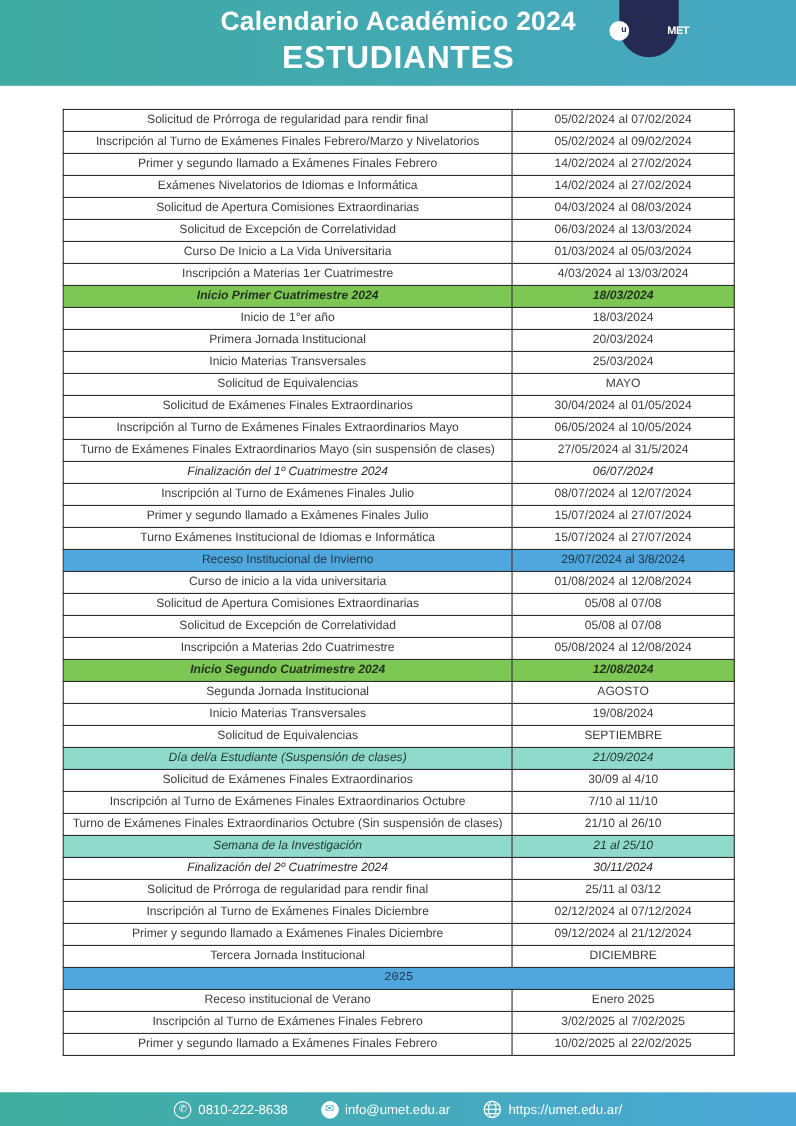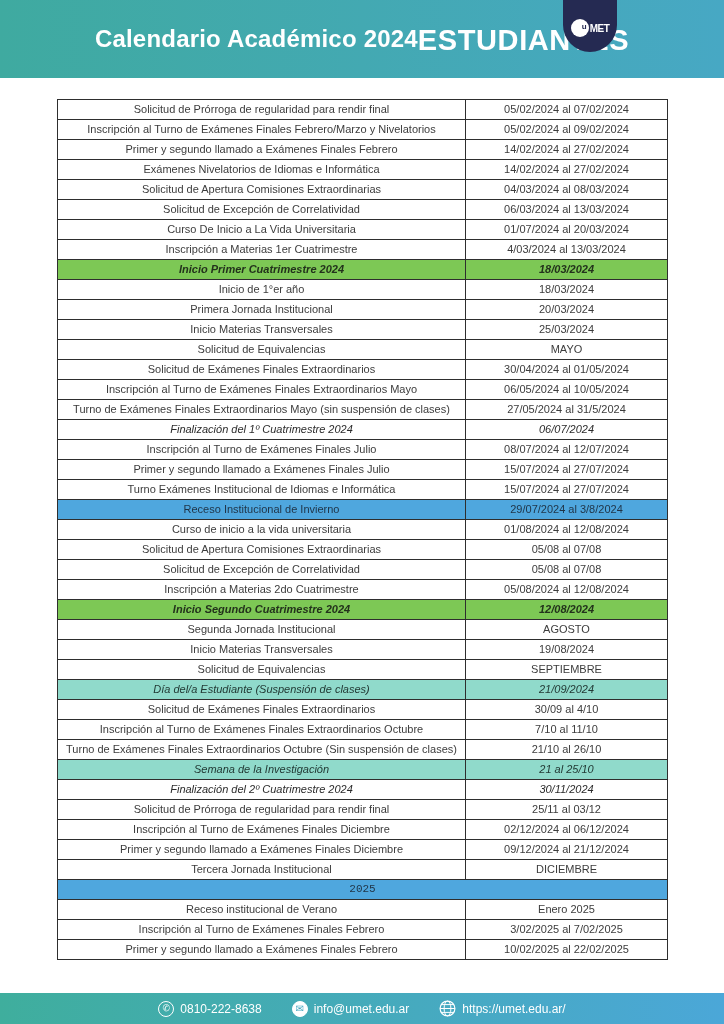--- a/index.html
+++ b/index.html
@@ -14,21 +14,21 @@
     margin: 0 auto;
   }
 
   
   .header {
     position: relative;
     width: 100%;
     height: 78px;
     background: linear-gradient(90deg, var(--header-grad-start, #3faaa0), var(--header-grad-end, #47a8c4));
     display: flex;
-    flex-direction: row;
+    flex-direction: column;
     align-items: center;
     justify-content: center;
     color: #ffffff;
     text-align: center;
   }
   .header .title {
     font-size: 24px;
     font-weight: bold;
     letter-spacing: 0.2px;
     line-height: 1.1;
@@ -69,20 +69,21 @@
     font-size: 8px;
     font-weight: bold;
     color: var(--logo-navy, #252a52);
     line-height: 1;
   }
   .logo-text {
     color: #ffffff;
     font-weight: bold;
     font-size: 10px;
     letter-spacing: -0.5px;
+    padding-left: 34px;
   }
 
   
   .table-wrap { padding: 21px 0 0 57px; }
   table.calendar {
     border-collapse: collapse;
     table-layout: fixed;
     width: 610px;
   }
   col.c-event { width: 408px; }
@@ -203,21 +204,21 @@
           <tr class="normal">
             <td>Solicitud de Apertura Comisiones Extraordinarias</td>
             <td>04/03/2024 al 08/03/2024</td>
           </tr>
           <tr class="normal">
             <td>Solicitud de Excepción de Correlatividad</td>
             <td>06/03/2024 al 13/03/2024</td>
           </tr>
           <tr class="normal">
             <td>Curso De Inicio a La Vida Universitaria</td>
-            <td>01/07/2024 al 20/03/2024</td>
+            <td>01/03/2024 al 05/03/2024</td>
           </tr>
           <tr class="normal">
             <td>Inscripción a Materias 1er Cuatrimestre</td>
             <td>4/03/2024 al 13/03/2024</td>
           </tr>
           <tr class="green">
             <td>Inicio Primer Cuatrimestre 2024</td>
             <td>18/03/2024</td>
           </tr>
           <tr class="normal">
@@ -323,21 +324,21 @@
           <tr class="final">
             <td>Finalización del 2º Cuatrimestre 2024</td>
             <td>30/11/2024</td>
           </tr>
           <tr class="normal">
             <td>Solicitud de Prórroga de regularidad para rendir final</td>
             <td>25/11 al 03/12</td>
           </tr>
           <tr class="normal">
             <td>Inscripción al Turno de Exámenes Finales Diciembre</td>
-            <td>02/12/2024 al 06/12/2024</td>
+            <td>02/12/2024 al 07/12/2024</td>
           </tr>
           <tr class="normal">
             <td>Primer y segundo llamado a Exámenes Finales Diciembre</td>
             <td>09/12/2024 al 21/12/2024</td>
           </tr>
           <tr class="normal">
             <td>Tercera Jornada Institucional</td>
             <td>DICIEMBRE</td>
           </tr>
           <tr class="year">

